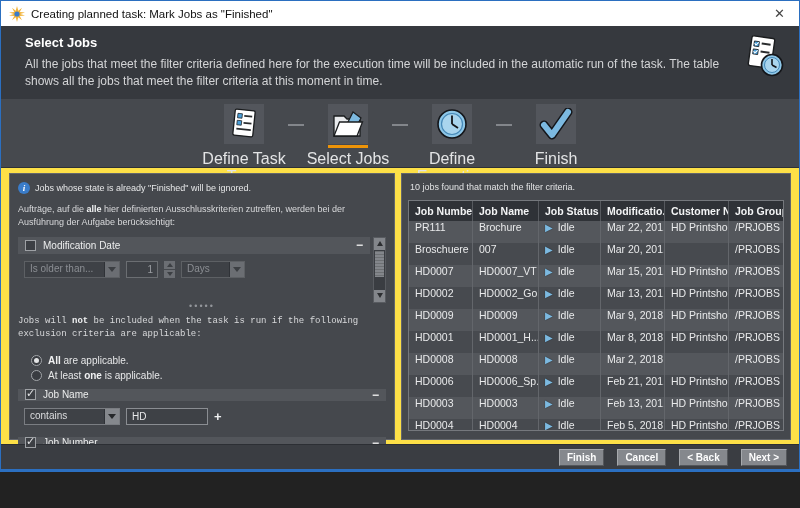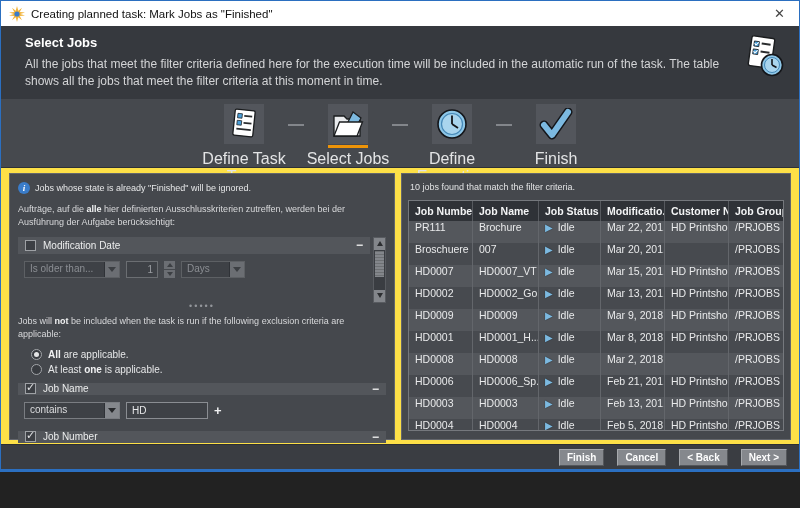--- a/index.html
+++ b/index.html
@@ -241,21 +241,21 @@
           <span class="vs-btn">
               <span class="tri-dn"></span>
             </span>
         </div>
       </div>
 
       <div class="splitter">
           <span class="dots">•••••</span>
         </div>
 
-      <div class="para" style="margin-bottom:8px;"><span>Jobs will </span><b>not</b><span> be included when the task is run if the following exclusion criteria are applicable:</span></div>
+      <div class="para" style="margin-bottom:14px;font-family:Liberation Mono, monospace;"><span>Jobs will </span><b>not</b><span> be included when the task is run if the following exclusion criteria are applicable:</span></div>
 
       <div class="radio-row">
         <span class="radio selected"></span>
         <span><b>All</b><span> are applicable.</span></span>
       </div>
       <div class="radio-row" style="margin-bottom:8px;">
         <span class="radio"></span>
         <span><span>At least </span><b>one</b><span> is applicable.</span></span>
       </div>
 

